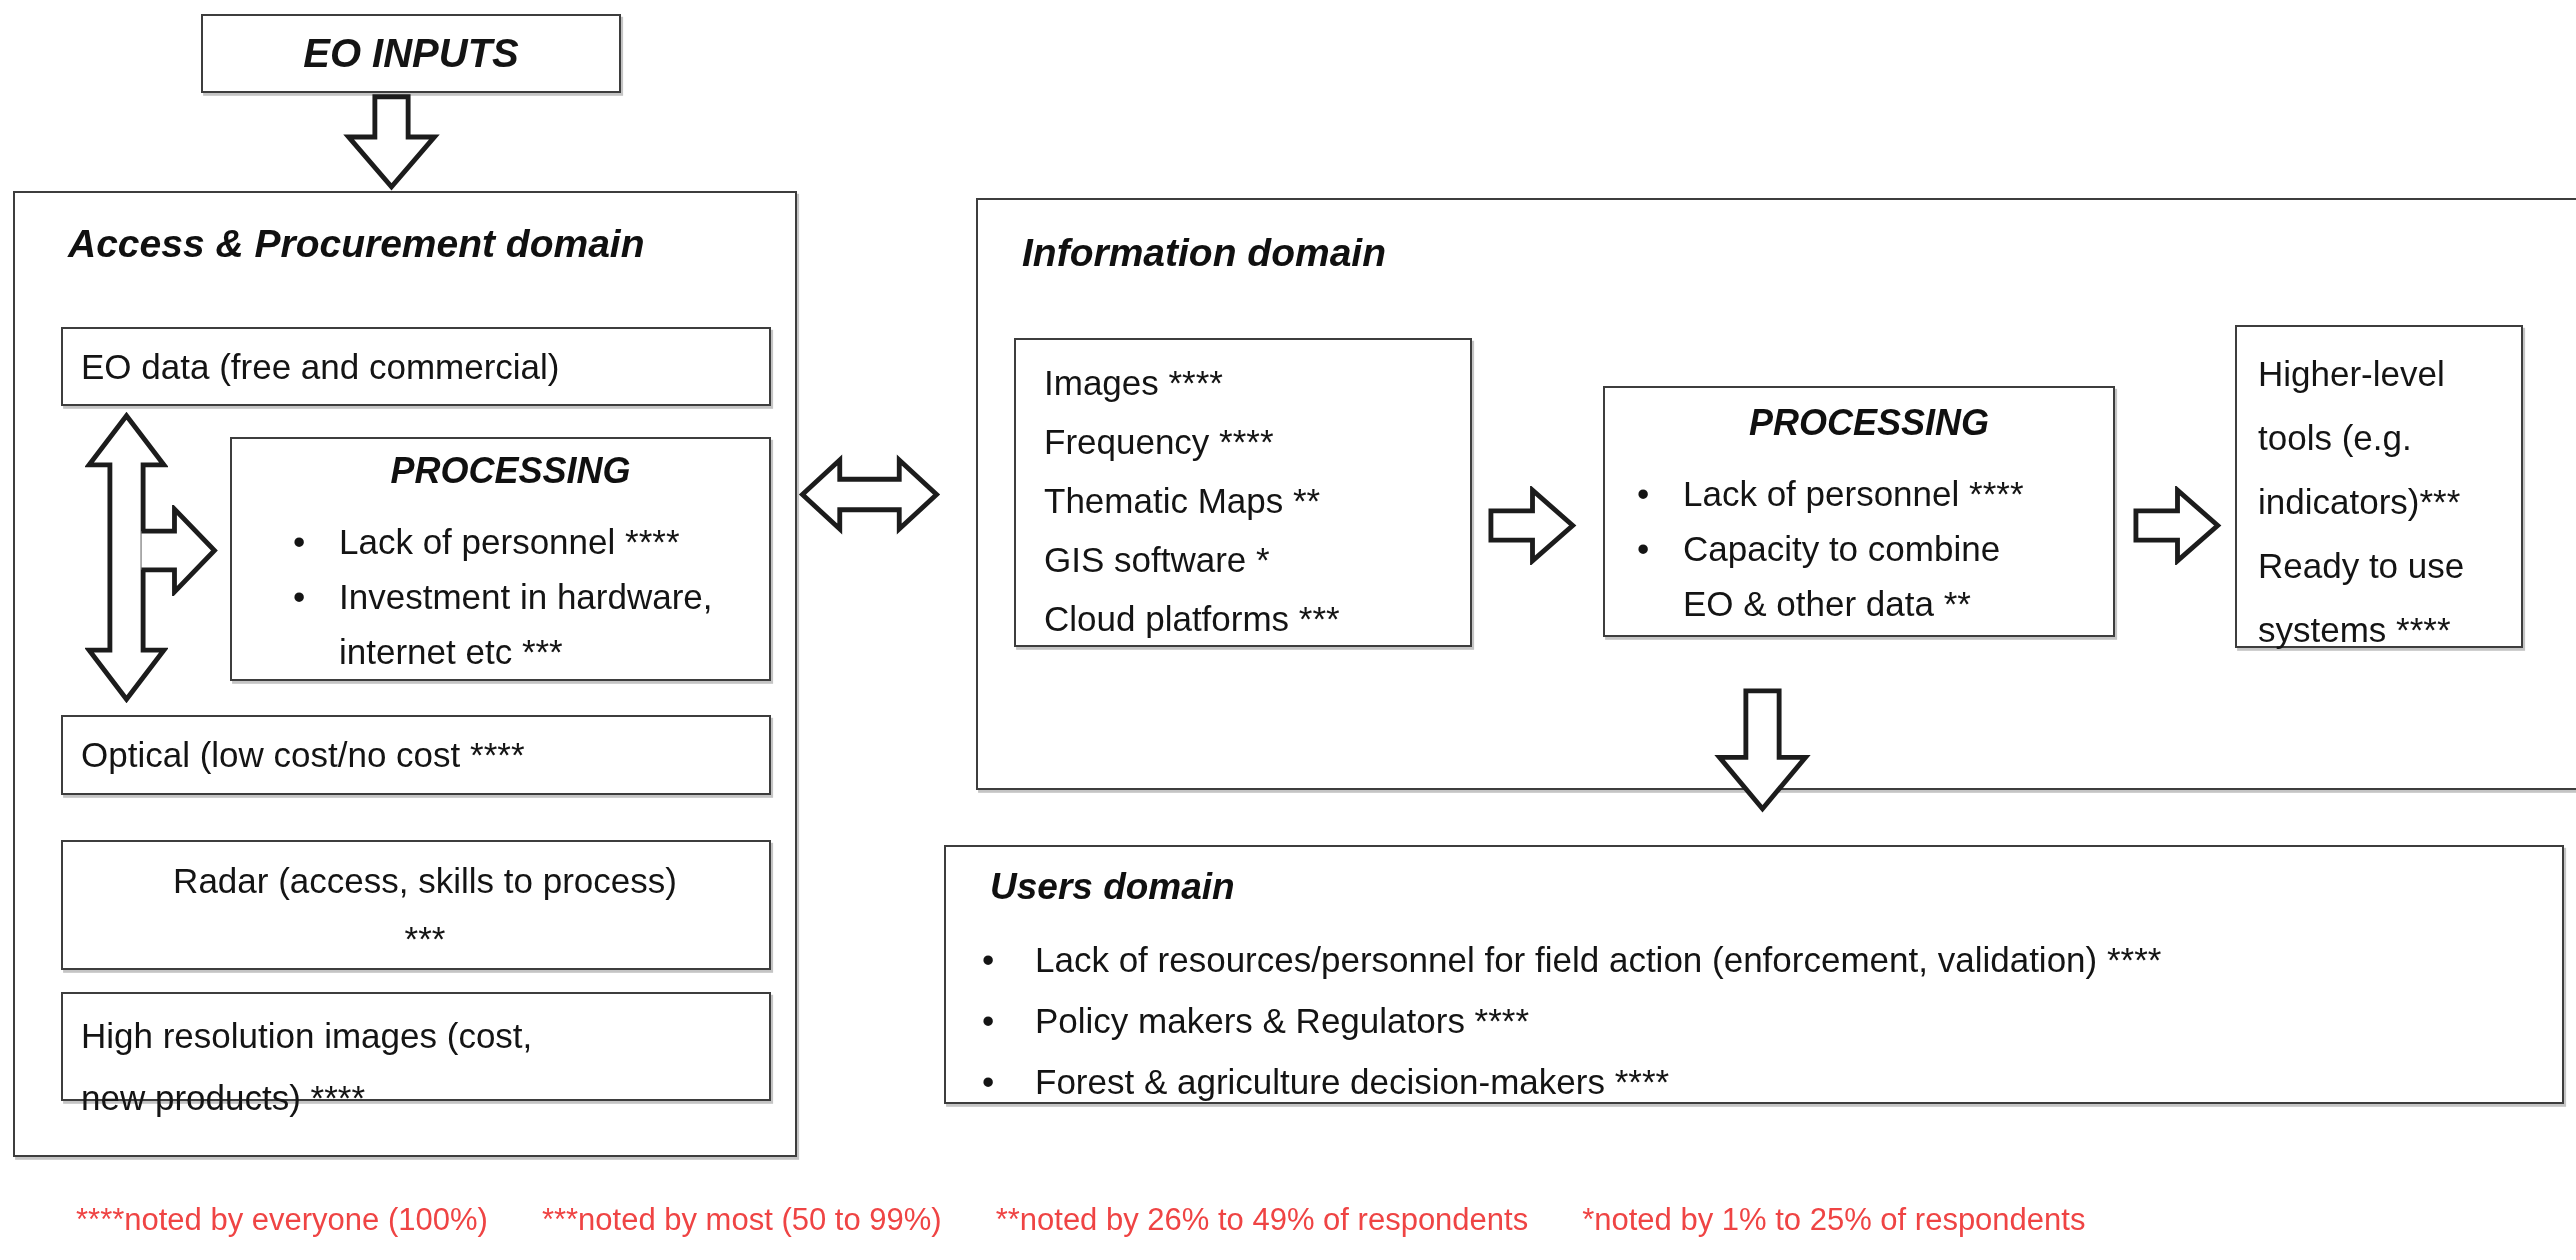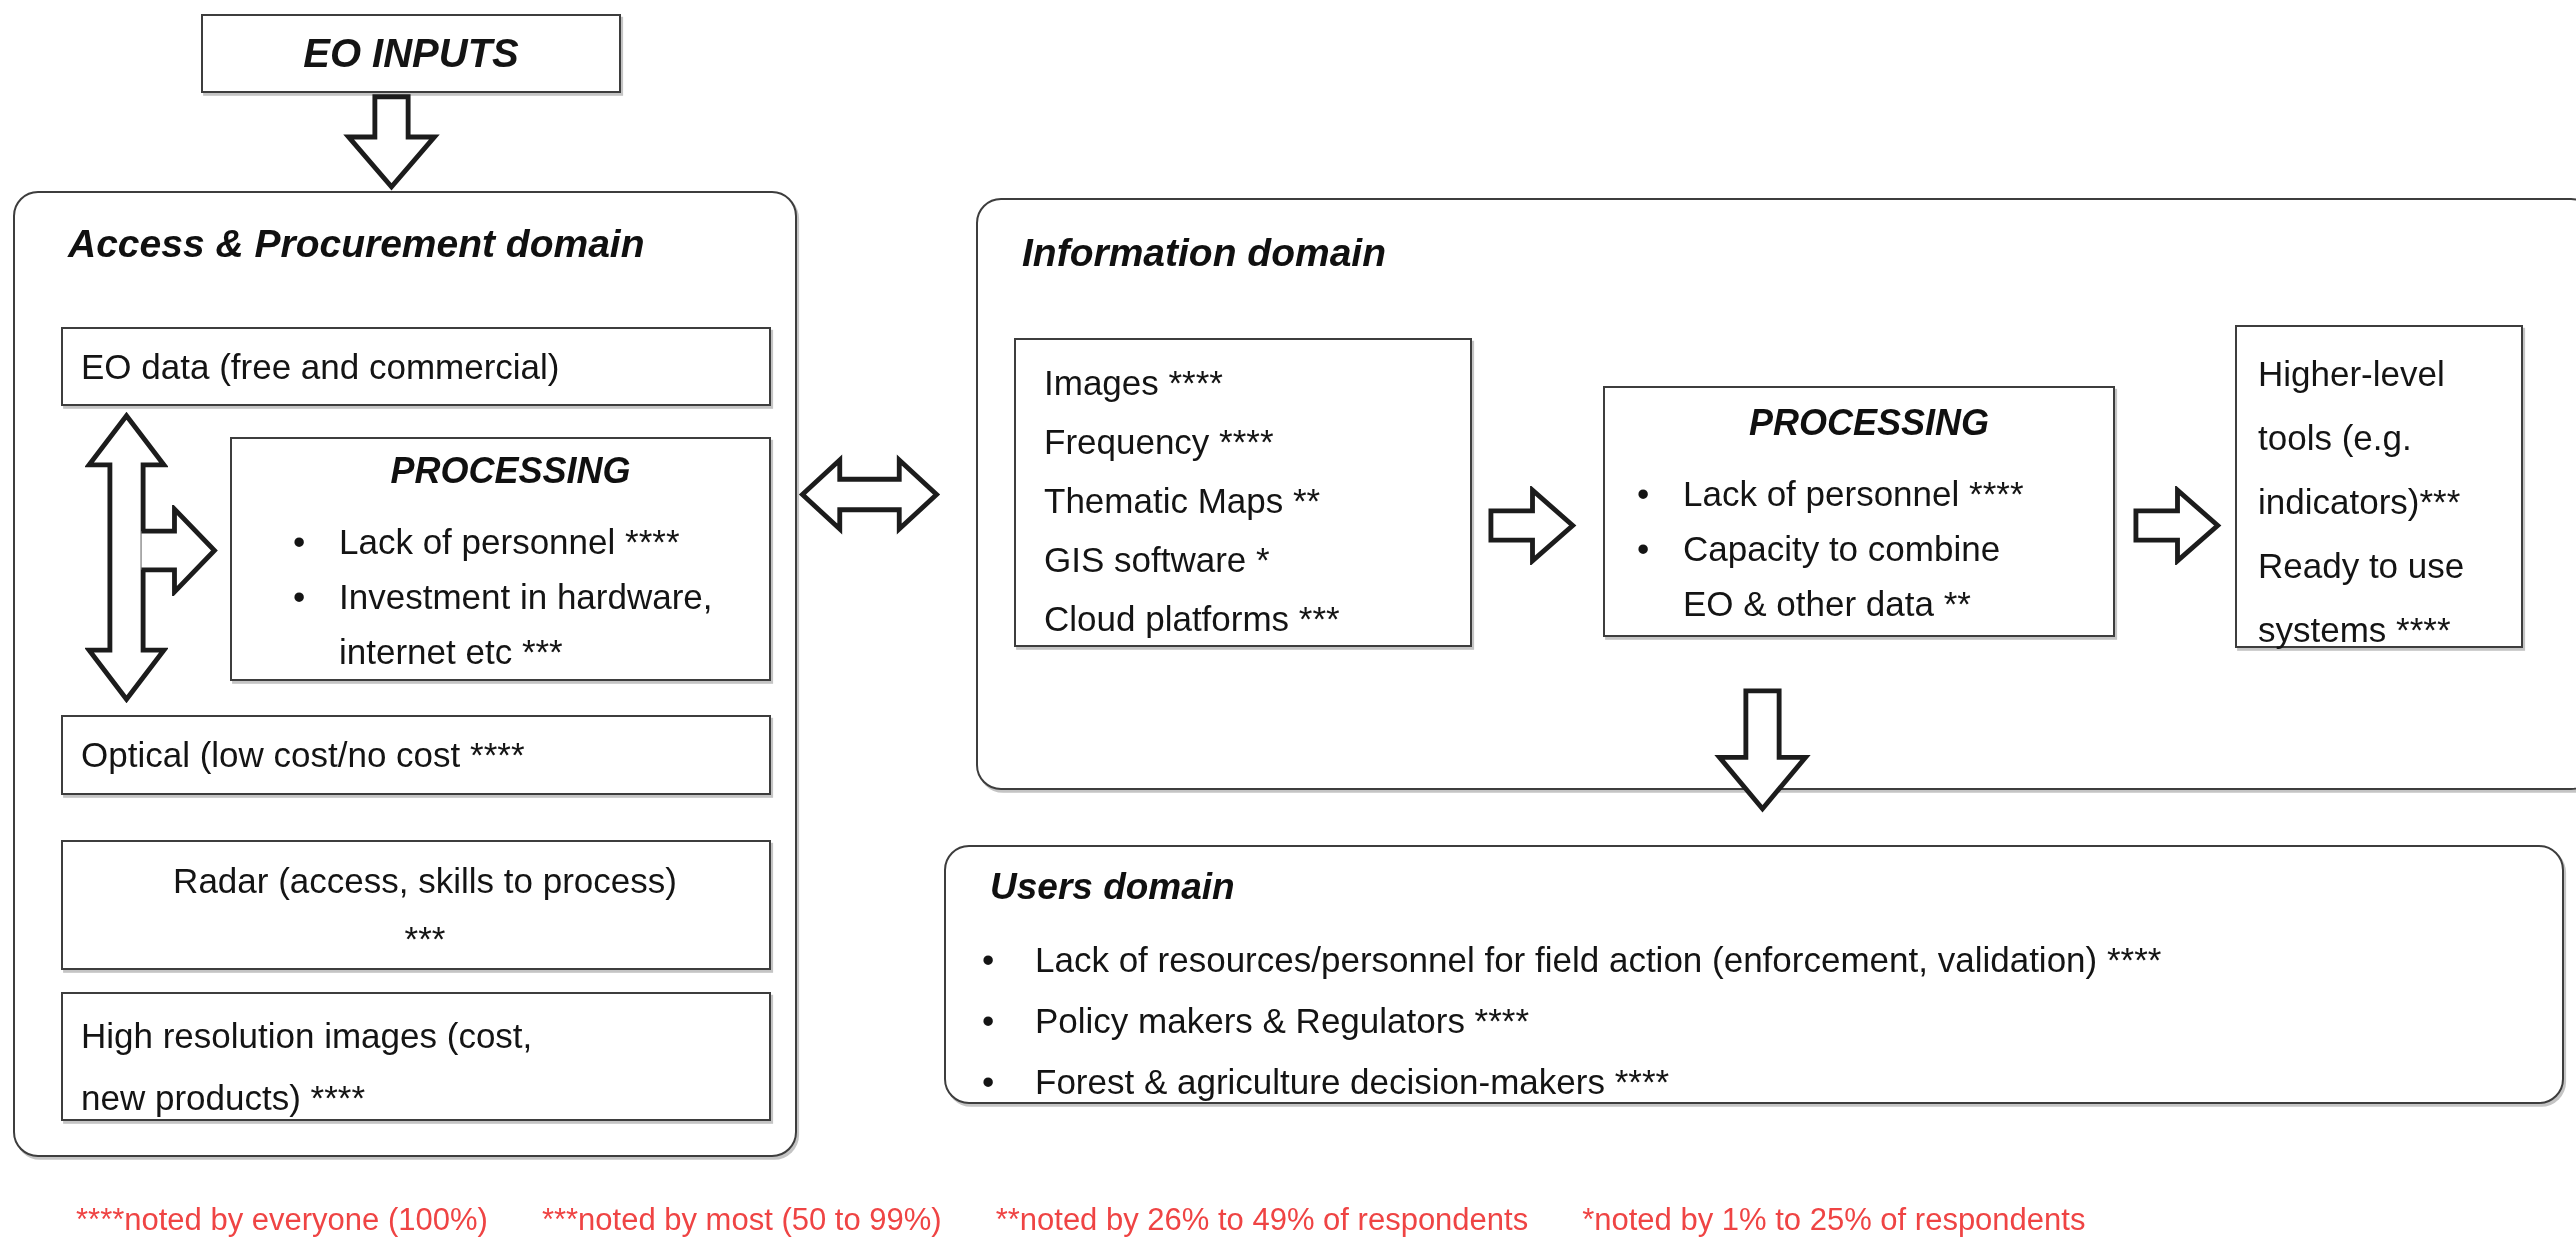--- a/index.html
+++ b/index.html
@@ -11,21 +11,21 @@
     color:#141414;
     overflow:hidden;
   }
   .box{
     position:absolute;
     box-sizing:border-box;
     background:#ffffff;
     border:2.8px solid #3d3d3d;
     box-shadow:2.1px 2.8px 0 #c4c4c4;
   }
-  .outer{border-width:2.8px;border-radius:25px;}
+  .outer{border-width:2.8px;}
   .inner{border-width:2.1px;}
   .domain-title{
     position:absolute;
     font-size:39px;font-weight:bold;font-style:italic;
     white-space:nowrap;color:#101010;
   }
   .proc-title{
     font-size:36px;font-weight:bold;font-style:italic;
     text-align:center;color:#101010;margin-left:20px;
   }
@@ -48,21 +48,21 @@
   #access-title{left:53px;top:29px;}
   #eo-data{left:46px;top:134px;width:710px;height:79px;padding-left:18px;}
   #varrow{left:70px;top:219px;}
   #barrow{left:126px;top:312px;}
   #proc-left{left:215px;top:244px;width:541px;height:244px;}
   #proc-left .proc-title{margin-top:11px;}
   #proc-left .bullets{top:75px;padding-left:61px;}
   #proc-left .bullet-row{line-height:55px;}
   #optical{left:46px;top:522px;width:710px;height:80px;padding-left:18px;}
   #radar{left:46px;top:647px;width:710px;height:130px;padding:9.7px 0 0 18px;line-height:58px;text-align:center;}
-  #highres{left:46px;top:799px;width:710px;height:129px;padding:11px 0 0 18px;line-height:62px;}
+  #highres{left:46px;top:799px;width:710px;height:109px;padding:11px 0 0 18px;line-height:62px;}
   #harrow{left:798px;top:453px;}
   #info-outer{left:976px;top:198px;width:1620px;height:592px;}
   #info-title{left:44px;top:30.5px;}
   #info-list{left:36px;top:138px;width:458px;height:309px;padding:12.5px 0 0 28px;line-height:59px;}
   #rarrow1{left:510px;top:286px;}
   #proc-mid{left:625px;top:186px;width:512px;height:251px;}
   #proc-mid .proc-title{margin-top:14px;}
   #proc-mid .bullets{top:78px;padding-left:32px;}
   #proc-mid .bullet-row{line-height:55px;}
   #rarrow2{left:1155px;top:286px;}

